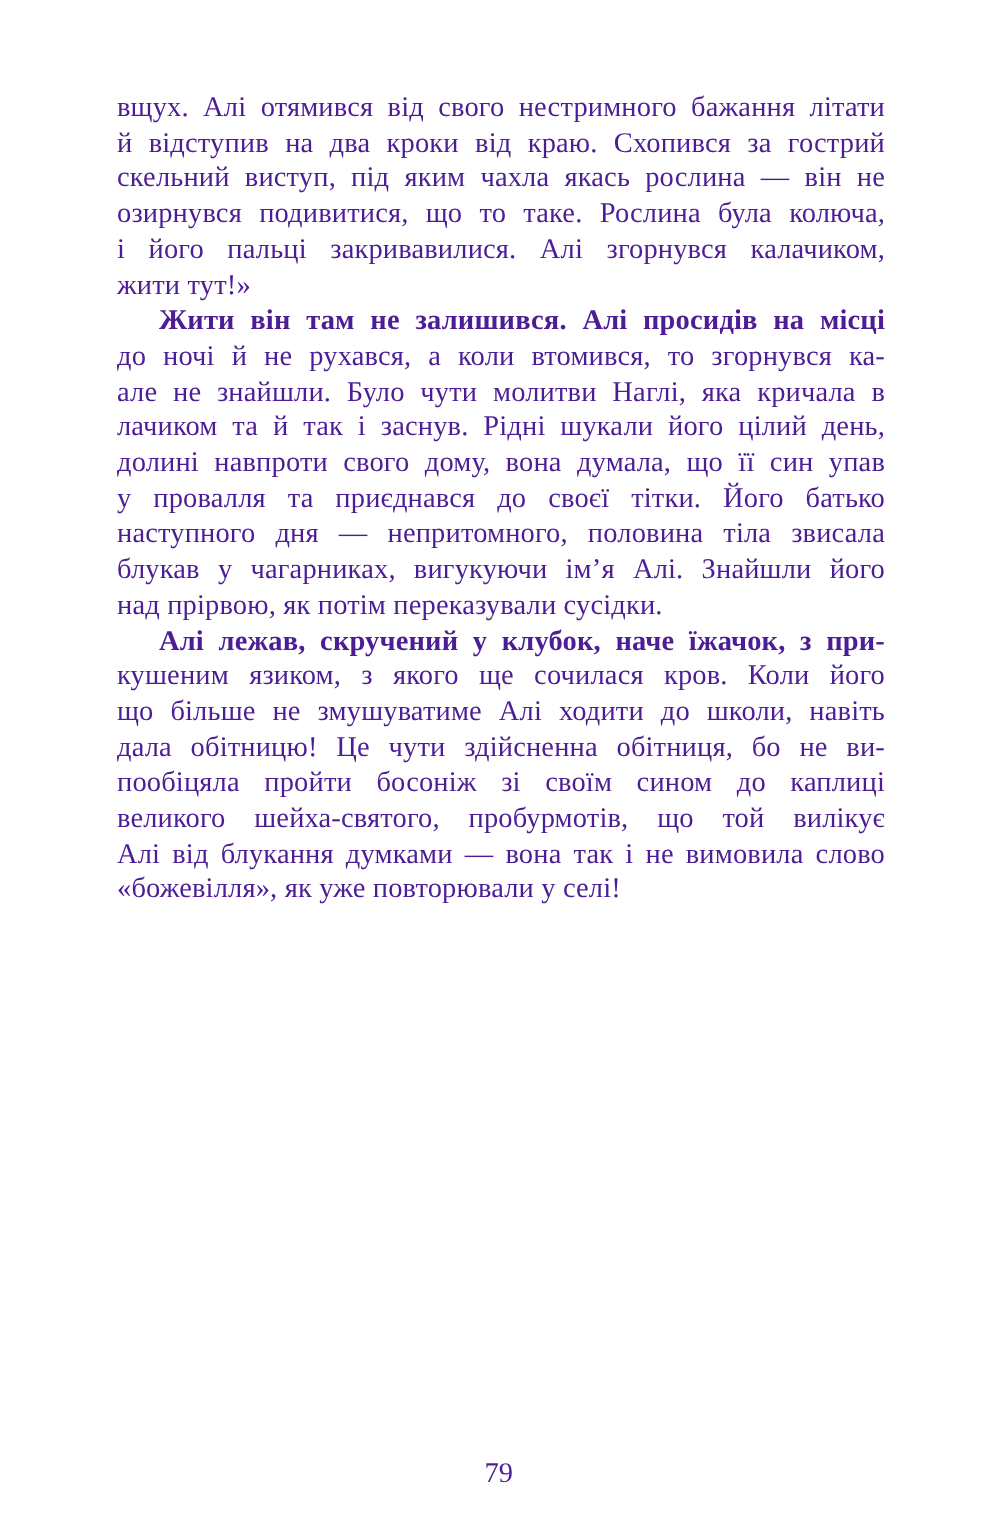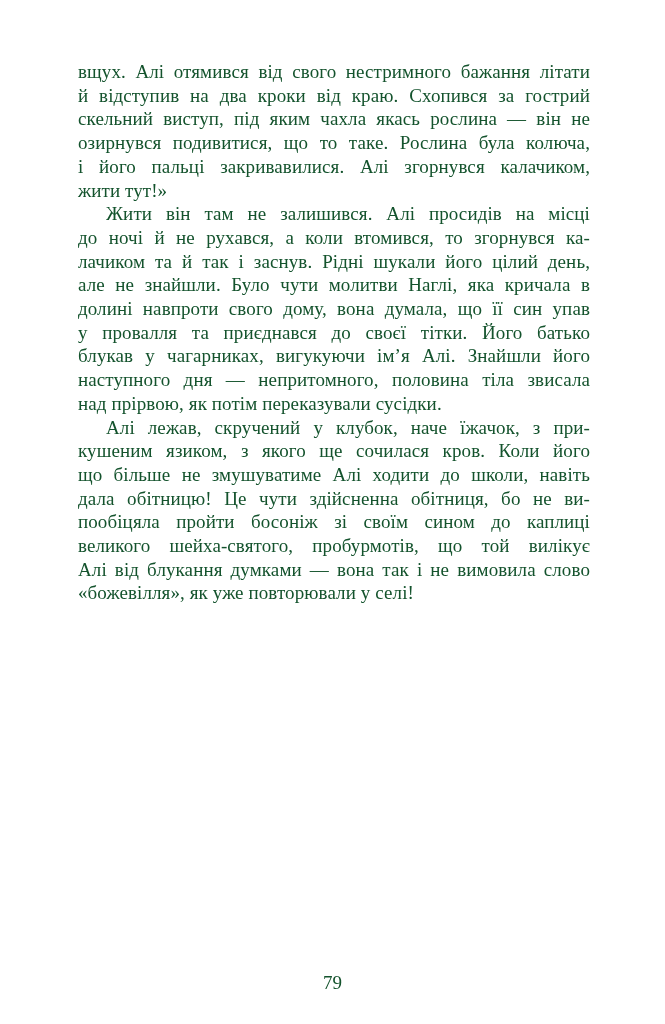--- a/index.html
+++ b/index.html
@@ -6,21 +6,21 @@
     margin: 0;
     padding: 0;
     background: #ffffff;
   }
   .page {
     position: relative;
     width: 665px;
     height: 1024px;
     background: #ffffff;
     font-family: "Liberation Serif", "DejaVu Serif", serif;
-    color: #14532d;
+    color: #4c1d95;
     overflow: hidden;
   }
   .text-block {
     position: absolute;
     left: 78px;
     top: 60px;
     width: 512px;
     font-size: 19px;
     line-height: 23.7px;
     letter-spacing: 0.1px;
@@ -32,20 +32,21 @@
   .line {
     text-align: justify;
     text-align-last: justify;
   }
   .line.last {
     text-align: justify;
     text-align-last: left;
   }
   .paragraph.indent .line.first {
     text-indent: 28px;
+    font-weight: bold;
   }
   .page-number {
     position: absolute;
     left: 0;
     top: 971px;
     width: 665px;
     text-align: center;
     font-size: 19px;
     line-height: 24px;
   }
@@ -59,26 +60,26 @@
         <div class="line first">вщух. Алі отямився від свого нестримного бажання літати</div>
         <div class="line">й відступив на два кроки від краю. Схопився за гострий</div>
         <div class="line">скельний виступ, під яким чахла якась рослина — він не</div>
         <div class="line">озирнувся подивитися, що то таке. Рослина була колюча,</div>
         <div class="line">і його пальці закривавилися. Алі згорнувся калачиком,</div>
         <div class="line last">жити тут!»</div>
       </div>
       <div class="paragraph indent">
         <div class="line first">Жити він там не залишився. Алі просидів на місці</div>
         <div class="line">до ночі й не рухався, а коли втомився, то згорнувся ка-</div>
+        <div class="line">але не знайшли. Було чути молитви Наглі, яка кричала в</div>
         <div class="line">лачиком та й так і заснув. Рідні шукали його цілий день,</div>
-        <div class="line">але не знайшли. Було чути молитви Наглі, яка кричала в</div>
         <div class="line">долині навпроти свого дому, вона думала, що її син упав</div>
         <div class="line">у провалля та приєднався до своєї тітки. Його батько</div>
+        <div class="line">наступного дня — непритомного, половина тіла звисала</div>
         <div class="line">блукав у чагарниках, вигукуючи ім’я Алі. Знайшли його</div>
-        <div class="line">наступного дня — непритомного, половина тіла звисала</div>
         <div class="line last">над прірвою, як потім переказували сусідки.</div>
       </div>
       <div class="paragraph indent">
         <div class="line first">Алі лежав, скручений у клубок, наче їжачок, з при-</div>
         <div class="line">кушеним язиком, з якого ще сочилася кров. Коли його</div>
         <div class="line">що більше не змушуватиме Алі ходити до школи, навіть</div>
         <div class="line">дала обітницю! Це чути здійсненна обітниця, бо не ви-</div>
         <div class="line">пообіцяла пройти босоніж зі своїм сином до каплиці</div>
         <div class="line">великого шейха-святого, пробурмотів, що той вилікує</div>
         <div class="line">Алі від блукання думками — вона так і не вимовила слово</div>

